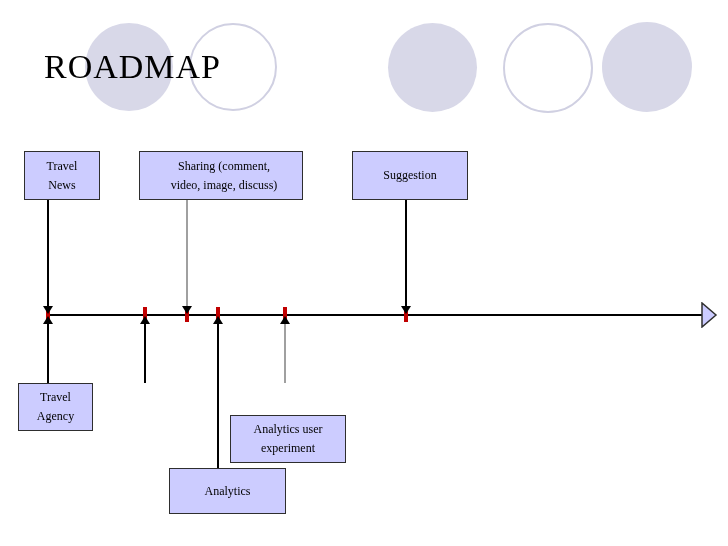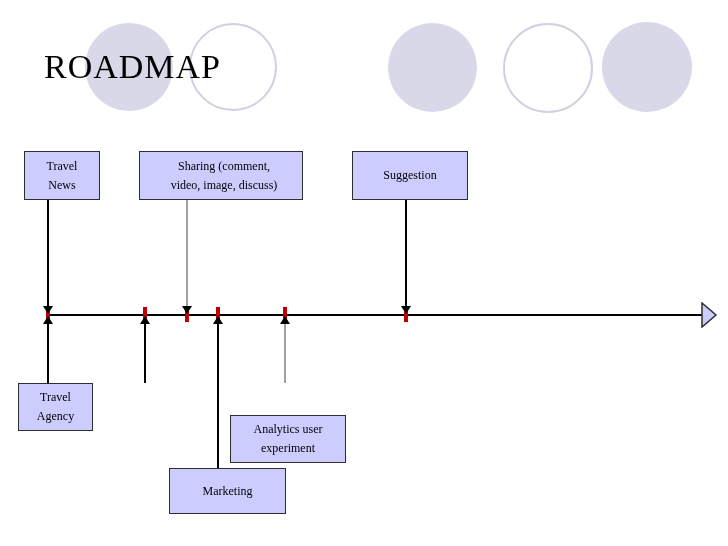--- a/index.html
+++ b/index.html
@@ -114,16 +114,16 @@
   </div>
   <div class="pbox b-ta">
     <span>Travel
 Agency</span>
   </div>
   <div class="pbox b-an">
     <span>Analytics user
 experiment</span>
   </div>
   <div class="pbox b-mk">
-    <span>Marketing</span>
+    <span>Analytics</span>
   </div>
 
 </div>
 
 </body></html>

